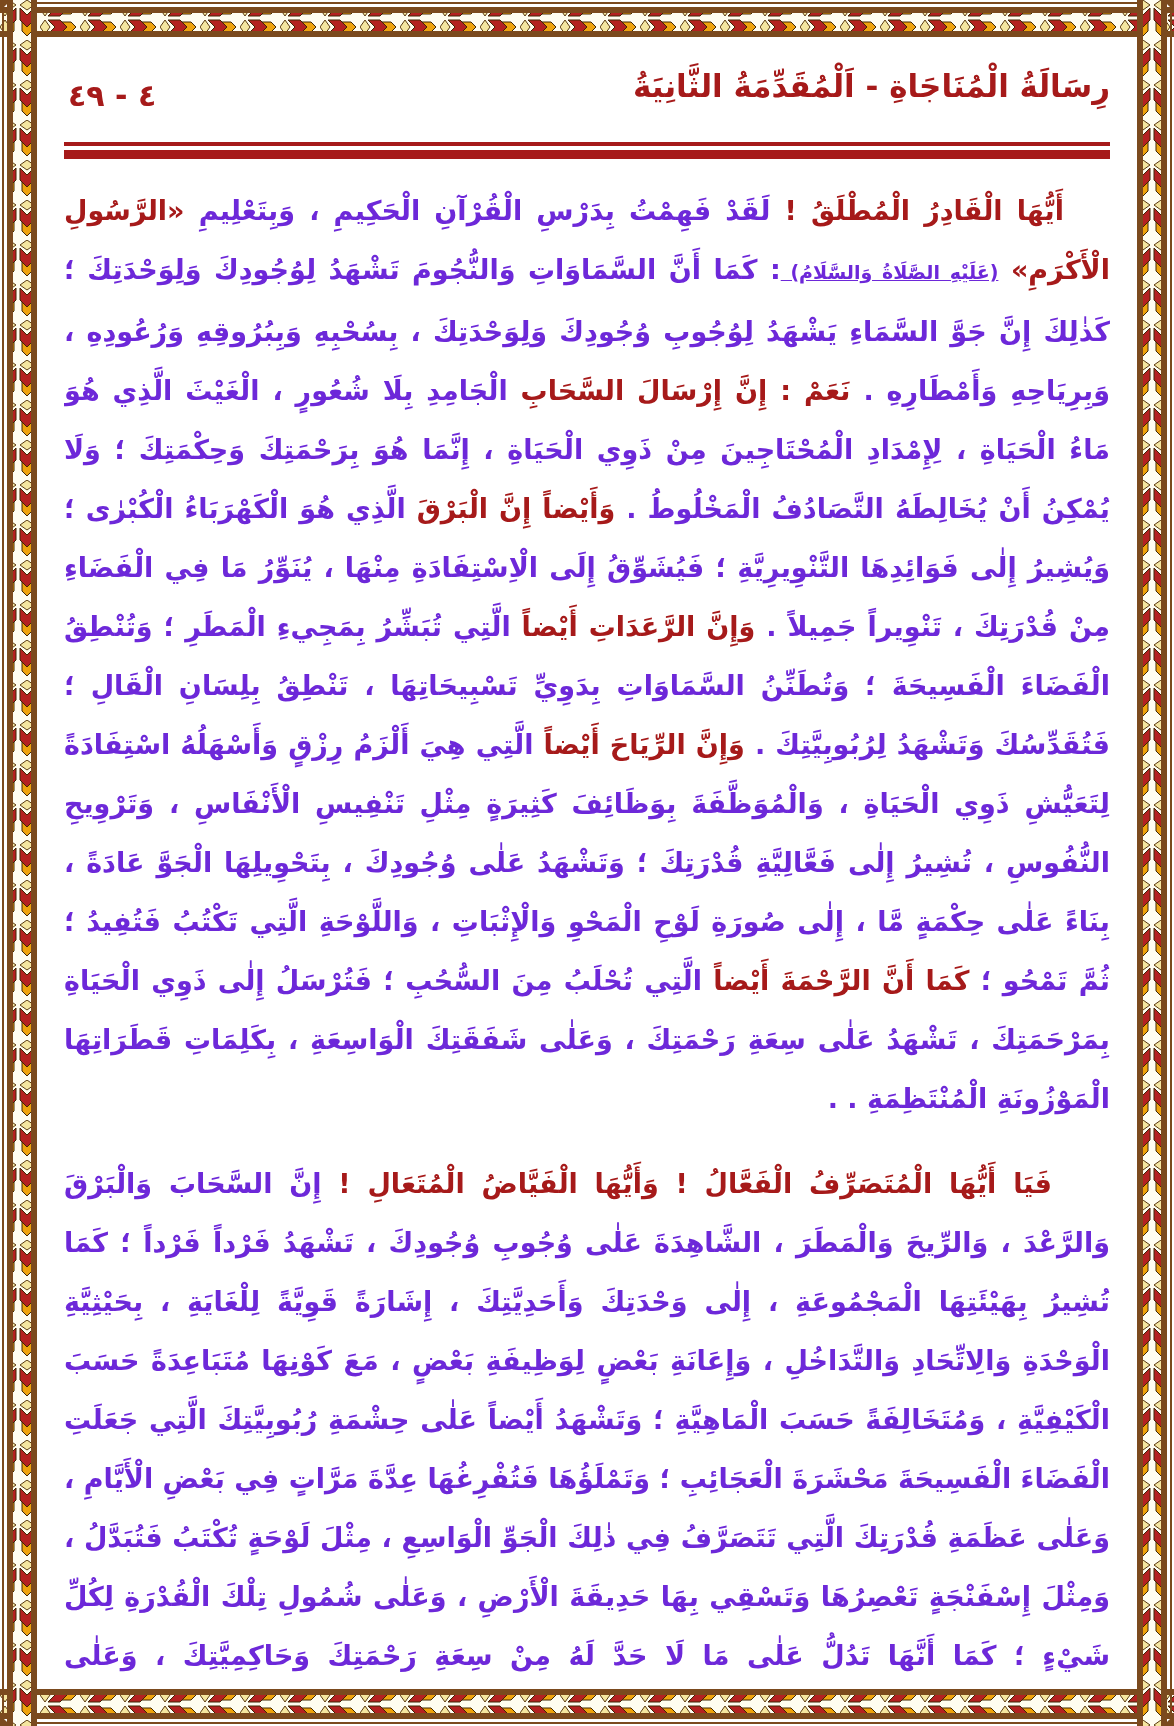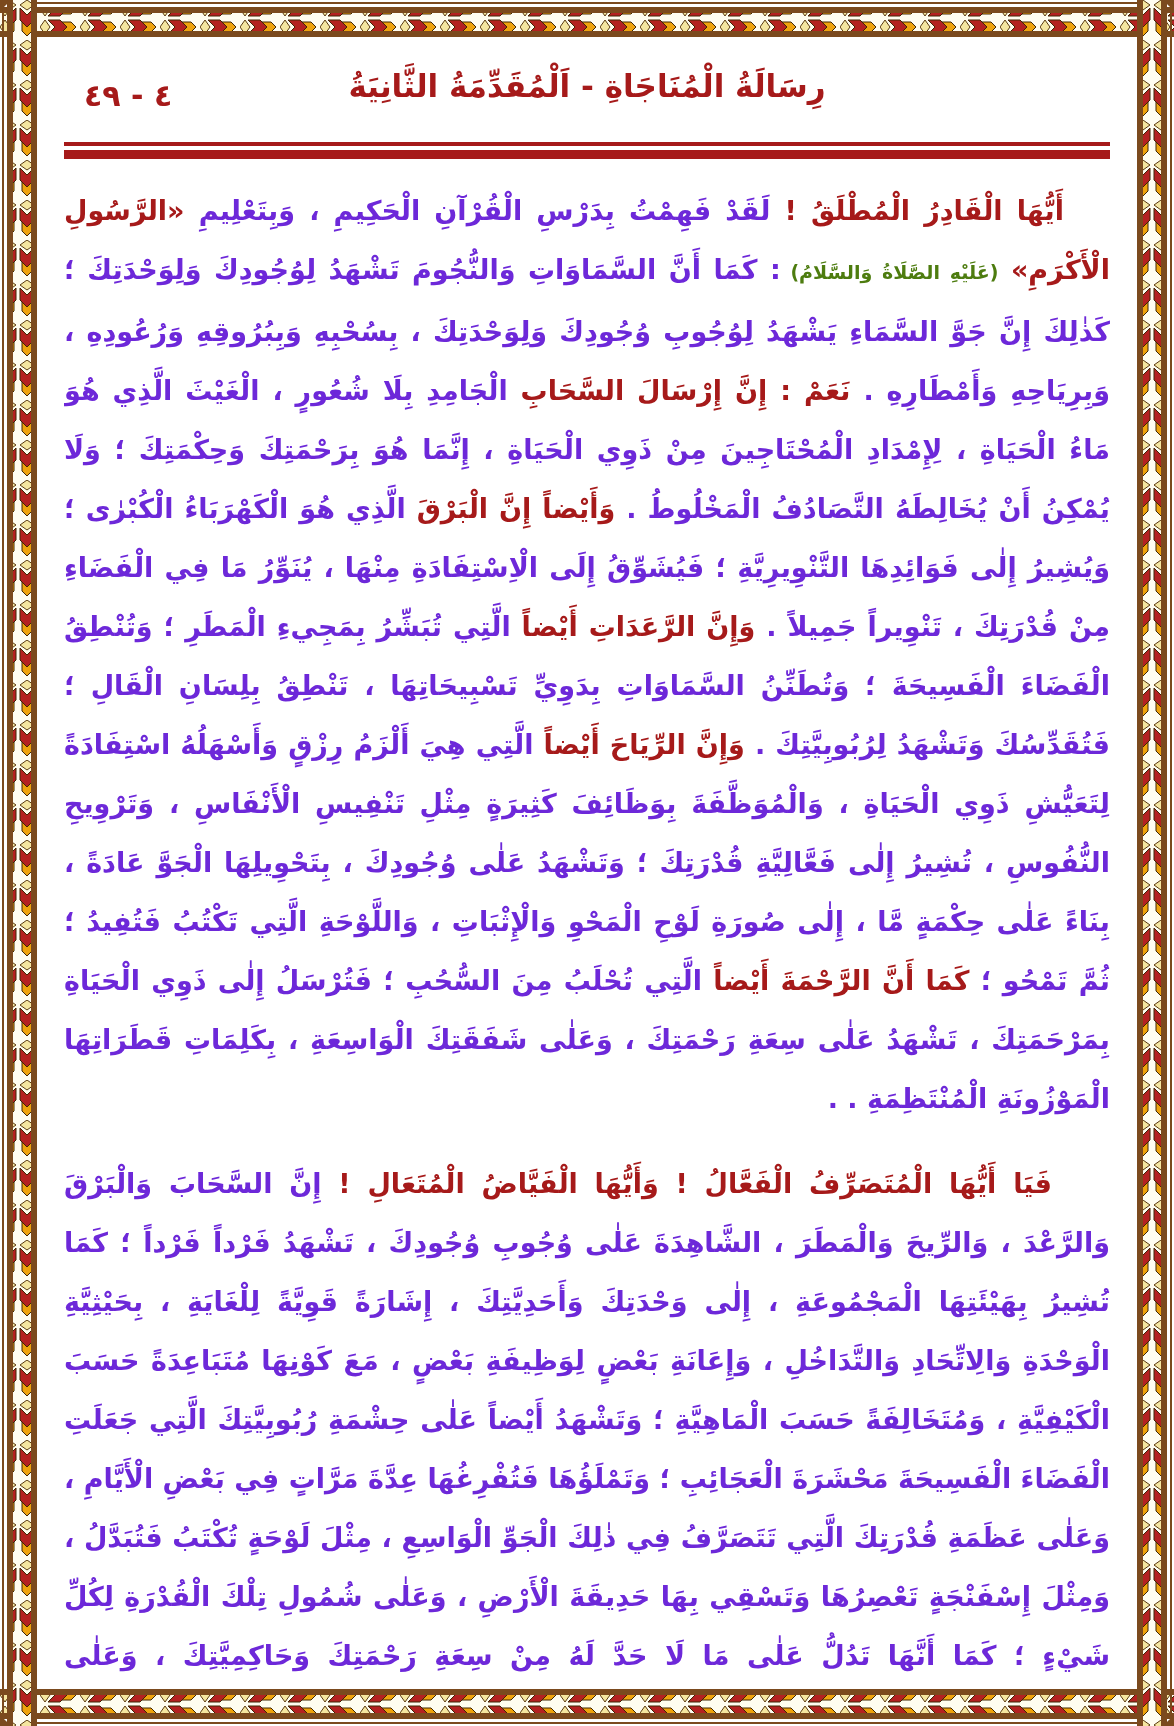--- a/index.html
+++ b/index.html
@@ -13,42 +13,42 @@
   .frame-bottom{bottom:0;left:0;}
   .frame-left{top:0;left:0;}
   .frame-right{top:0;right:0;}
   
   .content{
     position:absolute;top:52px;right:64px;left:64px;bottom:48px;
     direction:rtl;overflow:hidden;
   }
   .page-header{position:relative;height:84px;}
   .page-number{
-    position:absolute;left:20px;top:26px;
+    position:absolute;left:4px;top:26px;
     color:#A61A1A;font-size:30px;font-weight:bold;letter-spacing:2px;
   }
   .page-title{
-    text-align:center;padding-top:16px;
+    text-align:right;padding-top:16px;
     color:#A61A1A;font-size:31px;font-weight:bold;
   }
   .divider{margin:6px 0 2px 0;}
   .divider .thin{height:4px;background:#A61A1A;}
   .divider .thick{height:9px;background:#A61A1A;margin-top:4px;}
   .body-text{
     margin-top:22px;
     font-size:27px;font-weight:bold;line-height:59px;
     text-align:justify;color:#151515;
     text-justify:inter-word;
   }
   .para{margin:0 0 26px 0;}
   .para-1{text-indent:46px;}
   .para-2{text-indent:58px;}
   .seg-black{color:#6d28d9;}
   .seg-red{color:#A61A1A;}
-  .seg-red-small{color:#4d7c0f;font-size:19px;}
+  .seg-red-small{color:#6d28d9;font-size:19px;text-decoration:underline;}
   
   .corner{position:absolute;width:10px;height:10px;background:#7B4A1E;transform:rotate(45deg);}
   .corner.tl{top:-3px;left:-3px;} .corner.tr{top:-3px;right:-3px;}
   .corner.bl{bottom:-3px;left:-3px;} .corner.br{bottom:-3px;right:-3px;}
 </style>
 </head>
 <body>
 
 <svg class="frame-strip frame-top" width="1174" height="40" xmlns="http://www.w3.org/2000/svg">
   <defs>

